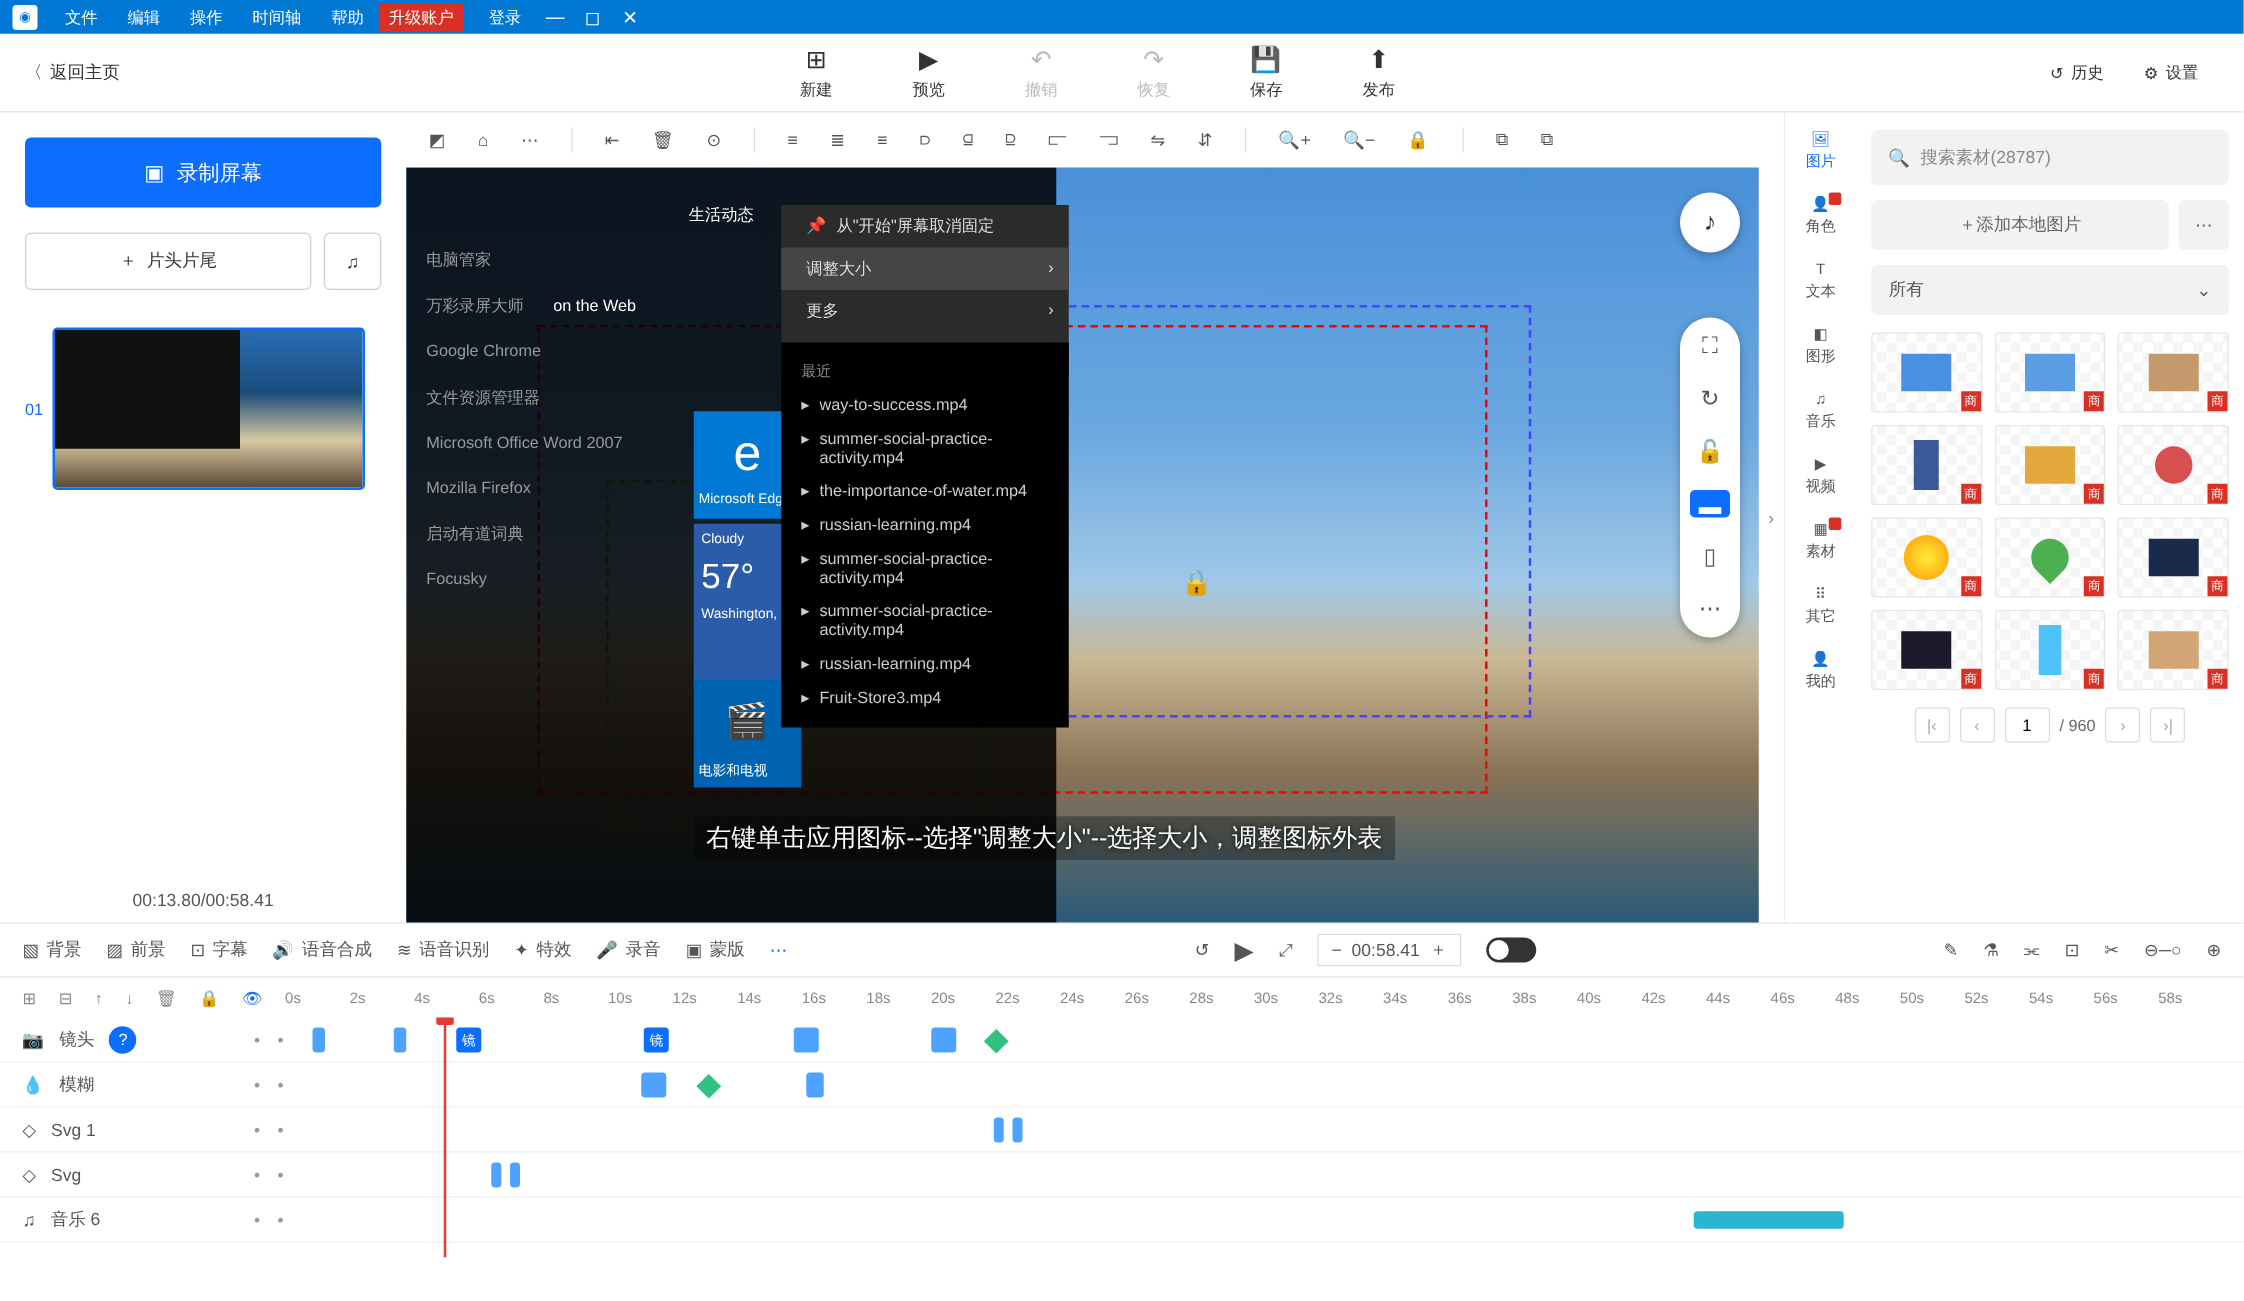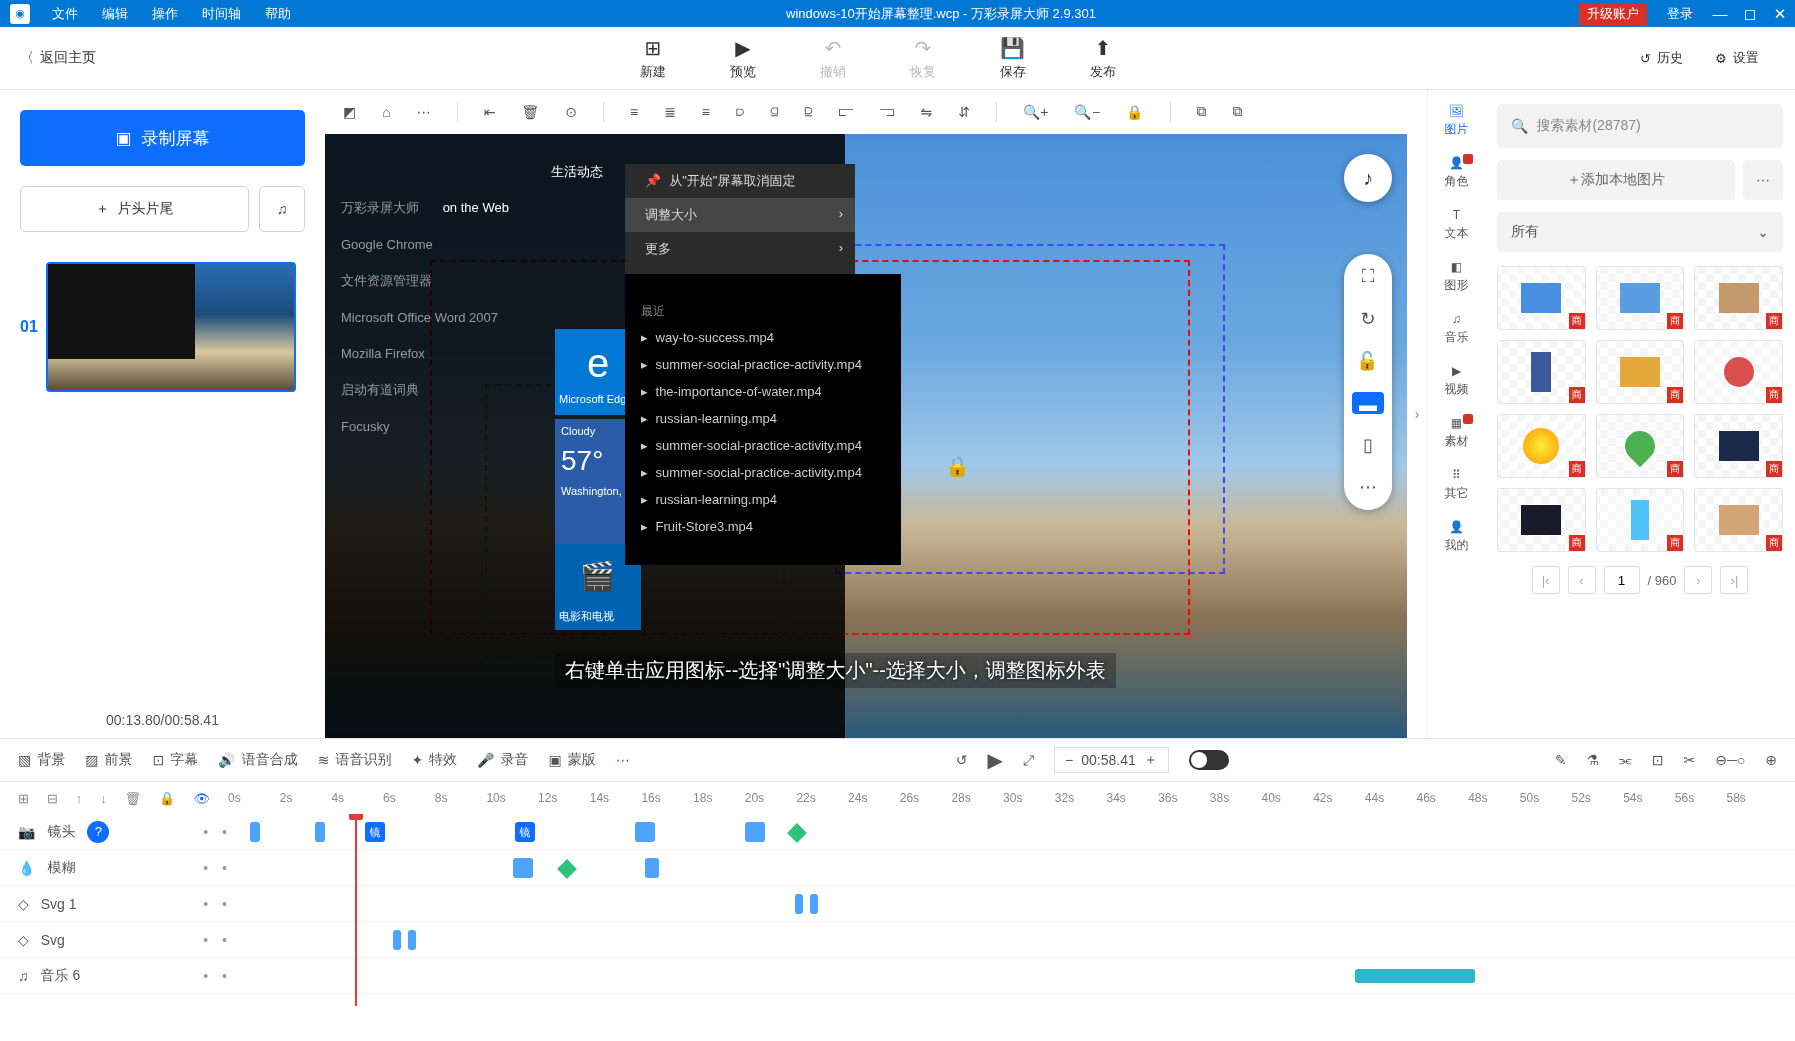--- a/index.html
+++ b/index.html
@@ -27,37 +27,37 @@
 .main { display: flex; height: 648px; }
 
 
 .left-panel { width: 325px; padding: 0 20px; display: flex; flex-direction: column; }
 .record-btn { background: #0d6efd; color: #fff; height: 56px; border-radius: 5px; display: flex; align-items: center; justify-content: center; gap: 10px; font-size: 17px; margin-top: 20px; }
 .btn-row { display: flex; gap: 10px; margin-top: 20px; }
 .pill-btn { flex: 1; height: 46px; border: 1px solid #d0d0d0; border-radius: 5px; display: flex; align-items: center; justify-content: center; gap: 8px; }
 .pill-btn.sq { flex: 0 0 46px; }
 .clip-card { margin-top: 30px; }
 .clip-row { display: flex; align-items: center; gap: 8px; }
-.clip-row .idx { color: #0d6efd; font-size: 16px; font-weight: bold; }
+.clip-row .idx { color: #0d6efd; font-size: 13px; }
 .thumb { width: 250px; height: 130px; border: 2px solid #0d6efd; border-radius: 4px; background: linear-gradient(to bottom, #2a6db5 0%, #1a4d7a 40%, #d8c9a0 70%, #5a4a3a 100%); position: relative; }
 .thumb-dark { position:absolute; left:0; top:0; width:60%; height:75%; background:#111; }
 .clip-info { width: 250px; border: 1px solid #d0d0d0; border-top: none; border-radius: 0 0 4px 4px; padding: 12px 10px; display: flex; justify-content: space-between; color: #888; font-size: 13px; margin-left: auto; margin-right:0; }
 .time-info { text-align: center; margin-top: auto; margin-bottom: 10px; font-size: 14px; color: #555; }
 
 
 .canvas-wrap { flex: 1; position: relative; }
 .icon-bar { height: 44px; display: flex; align-items: center; gap: 26px; padding: 0 18px; color: #555; border-bottom:1px solid transparent; }
 .icon-bar .sep { width: 1px; height: 20px; background: #ddd; }
 .stage { position: relative; height: 604px; background: linear-gradient(to bottom, #4a90d9 0%, #6ba8e0 35%, #a0c8e8 55%, #c9b896 65%, #8a7355 80%, #2a5a7a 100%); overflow: hidden; }
 .win-overlay { position: absolute; left: 0; top: 0; width: 520px; height: 604px; background: rgba(0,0,0,0.85); color: #ccc; font-size: 13px; }
 .ctx-menu { position: absolute; left: 300px; top: 30px; width: 230px; background: #2b2b2b; color: #ddd; font-size: 13px; }
 .ctx-item { padding: 8px 20px; position: relative; }
 .ctx-item.hl { background: #454545; }
 .ctx-item .arrow { position: absolute; right: 12px; }
-.files-panel { position: absolute; left: 300px; top: 140px; width: 276px; background: #000; color: #ccc; font-size: 13px; padding: 25px 0; }
+.files-panel { position: absolute; left: 300px; top: 140px; width: 230px; background: #000; color: #ccc; font-size: 13px; padding: 11px 0; }
 .files-panel .hdr { padding: 4px 16px; color: #888; font-size: 12px; }
 .files-panel .file { padding: 6px 16px; display: flex; gap: 8px; }
 .sidebar-apps { padding: 20px 16px; color: #999; font-size: 13px; line-height: 2.8; }
 .edge-tile { position: absolute; left: 230px; top: 195px; width: 86px; height: 86px; background: #0078d4; color: #fff; font-size: 11px; padding: 4px; }
 .weather-tile { position: absolute; left: 230px; top: 285px; width: 86px; height: 129px; background: #2a5caa; color: #fff; font-size: 11px; padding: 6px; }
 .movie-tile { position: absolute; left: 230px; top: 410px; width: 86px; height: 86px; background: #0063b1; color: #fff; font-size: 11px; padding: 4px; }
 .caption { position: absolute; left: 230px; bottom: 50px; color: #fff; font-size: 20px; text-shadow: 0 0 4px #000; background: rgba(0,0,0,0.3); padding: 4px 10px; }
 .float-circle { position: absolute; right: 15px; top: 20px; width: 48px; height: 48px; background: #fff; border-radius: 50%; display: flex; align-items: center; justify-content: center; box-shadow: 0 2px 8px rgba(0,0,0,0.3); font-size: 20px; }
 .float-bar { position: absolute; right: 15px; top: 120px; width: 48px; background: #fff; border-radius: 24px; box-shadow: 0 2px 8px rgba(0,0,0,0.3); padding: 12px 0; display: flex; flex-direction: column; align-items: center; gap: 20px; }
 .float-bar .it { font-size: 18px; color: #555; height:22px; }
@@ -118,21 +118,20 @@
 </head>
 <body>
 
 <div class="titlebar">
   <div class="app-icon">◉</div>
   <div class="menu-item">文件</div>
   <div class="menu-item">编辑</div>
   <div class="menu-item">操作</div>
   <div class="menu-item">时间轴</div>
   <div class="menu-item">帮助</div>
-  <div class="center">windows-10开始屏幕整理.wcp - 万彩录屏大师 2.9.301</div>
   <div class="right-btns">
     <div class="upgrade">升级账户</div>
     <div class="menu-item">登录</div>
     <div class="win-btn">—</div>
     <div class="win-btn">◻</div>
     <div class="win-btn">✕</div>
   </div>
 </div>
 
 <div class="top-toolbar">
@@ -233,20 +232,21 @@
       <span>⧉</span>
       <span>⧉</span>
     </div>
     <div class="stage">
       <div class="sel-box1"></div>
       <div class="sel-box2"></div>
       <div class="sel-box3"></div>
       <div class="win-overlay">
         <div class="sidebar-apps">
           <div style="color:#fff;margin-left:210px">生活动态</div>
+          <div>电脑管家</div>
           <div><span>万彩录屏大师</span> <span style="color:#fff;margin-left:20px">on the Web</span></div>
           <div>Google Chrome</div>
           <div>文件资源管理器</div>
           <div>Microsoft Office Word 2007</div>
           <div>Mozilla Firefox</div>
           <div>启动有道词典</div>
           <div>Focusky</div>
         </div>
         <div class="edge-tile">
           <div style="font-size:40px;text-align:center;line-height:60px">e</div>

